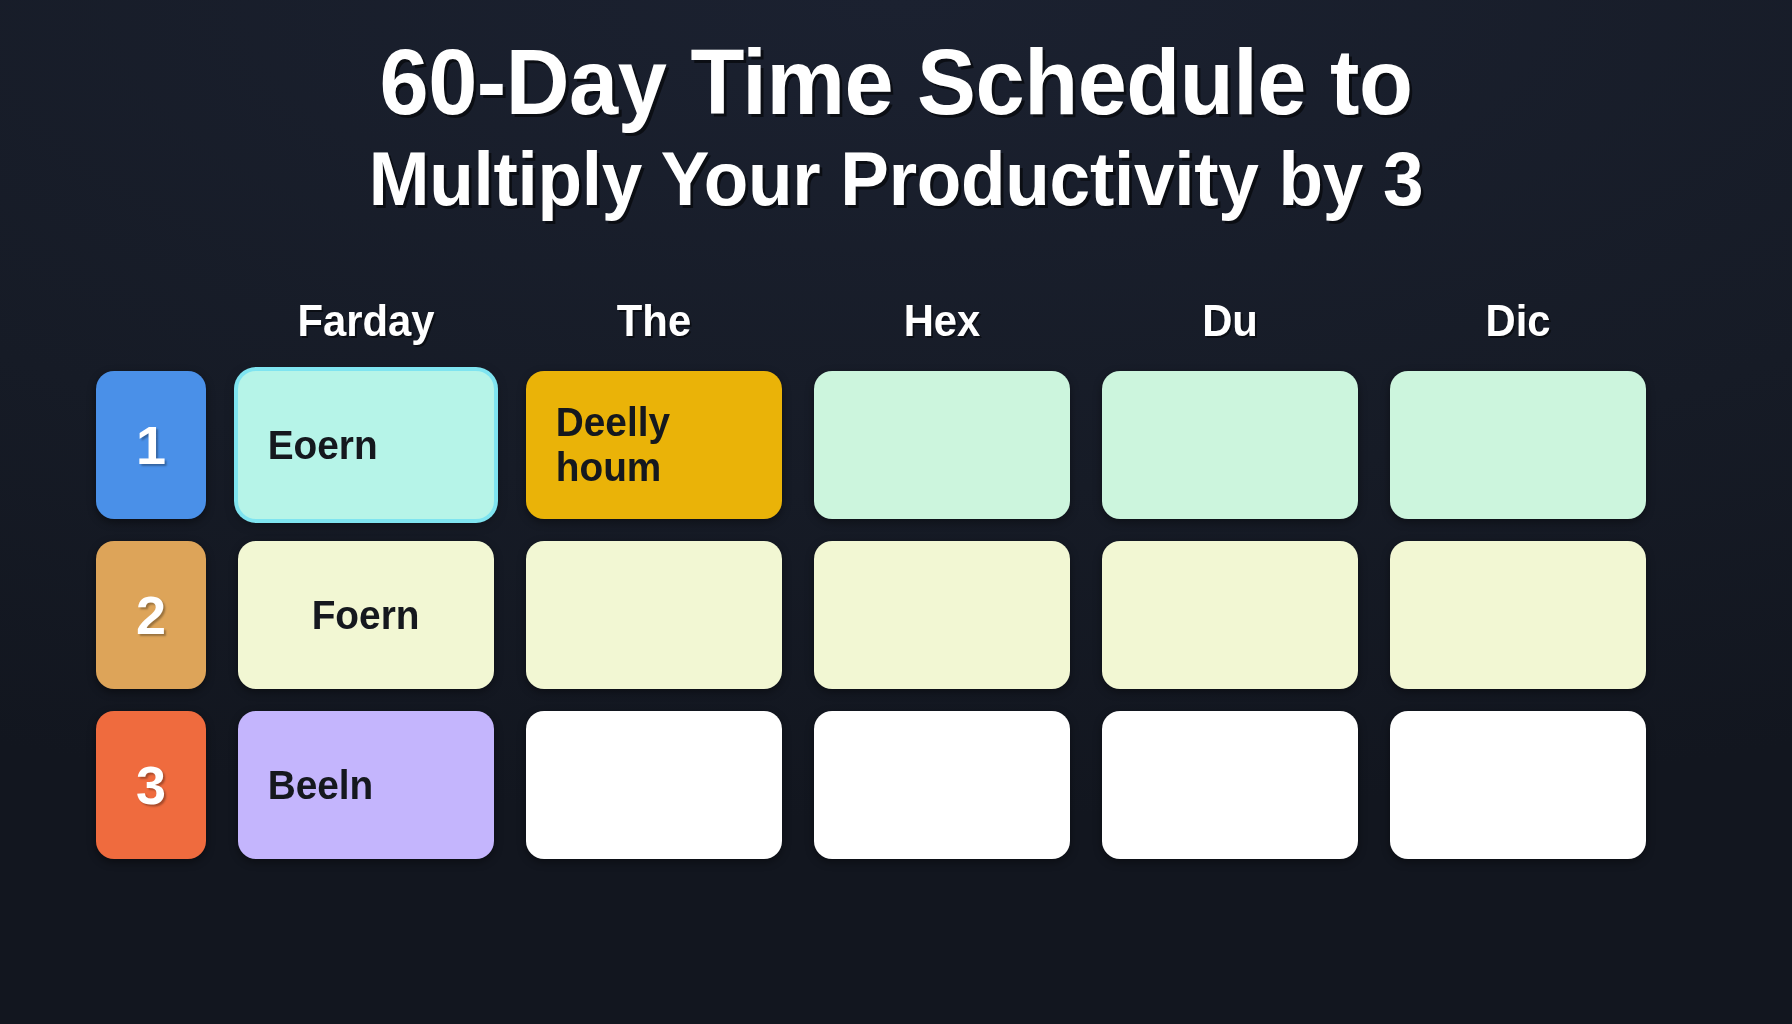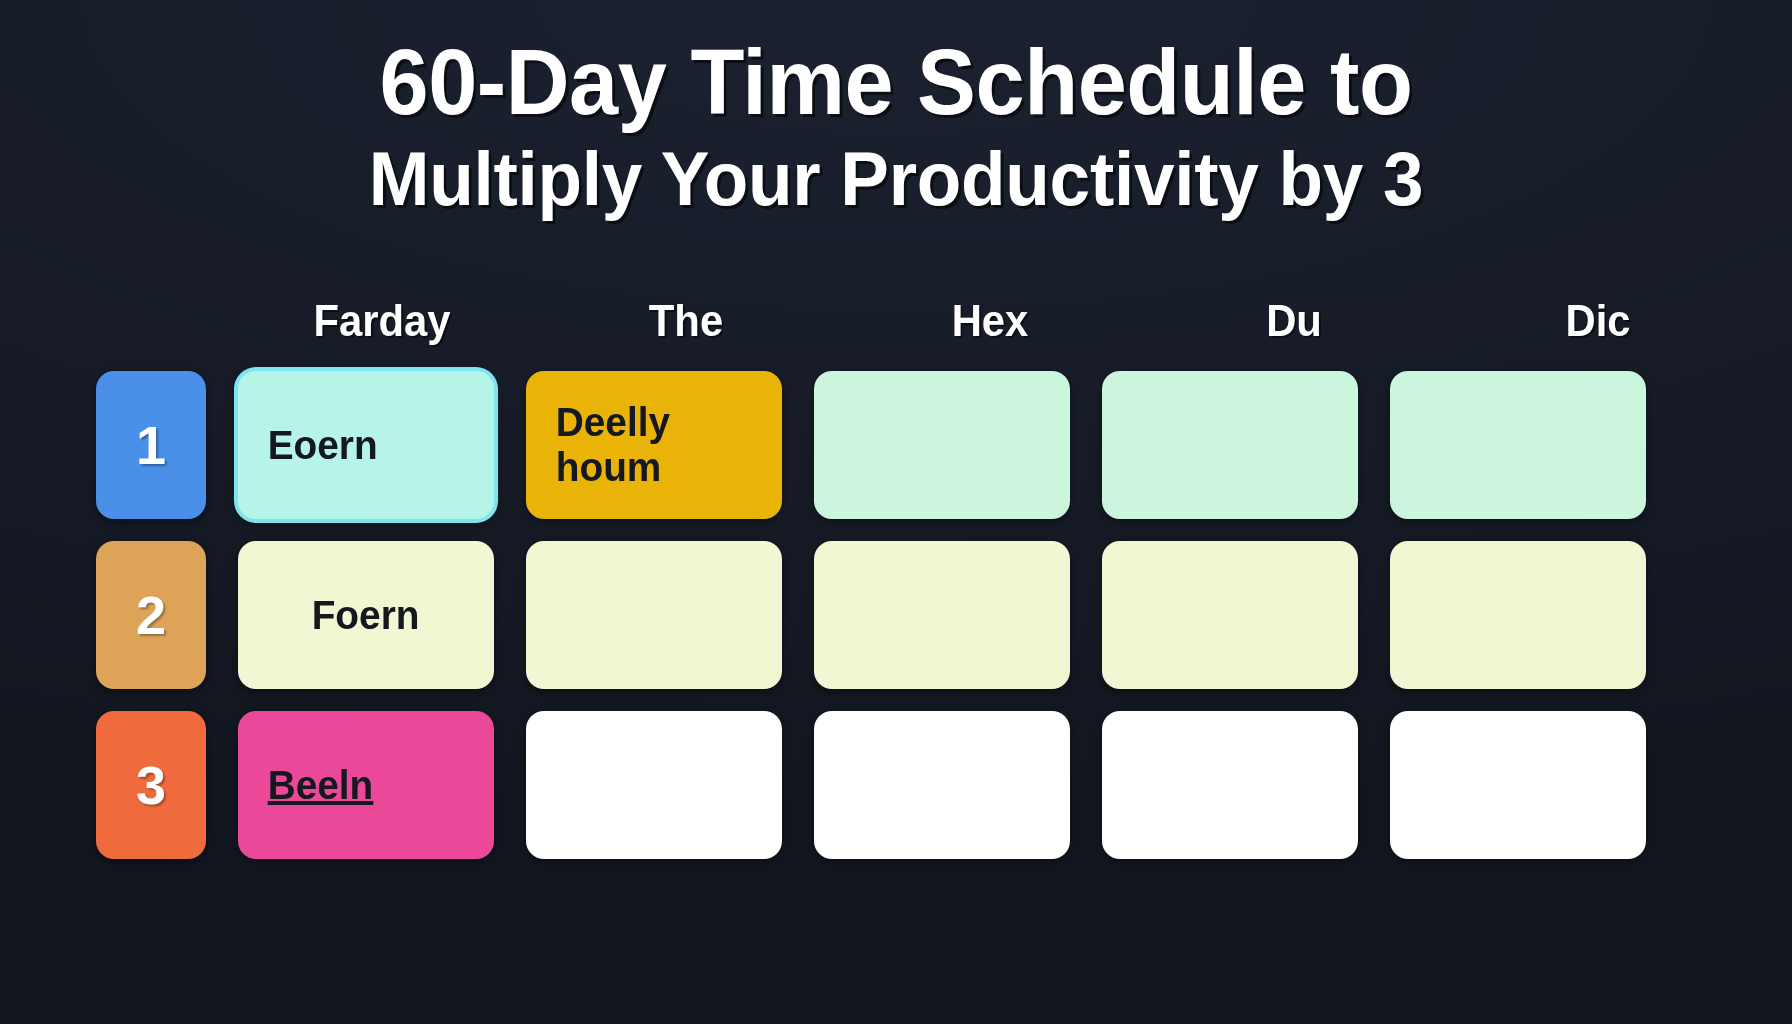--- a/index.html
+++ b/index.html
@@ -56,21 +56,21 @@
   .grid-wrap {
     position: absolute;
     left: 96px;
     top: 283px;
     width: 1608px;
   }
 
   .header-row {
     display: grid;
     grid-template-columns: 110px 256px 256px 256px 256px 256px;
-    column-gap: 48px;
+    column-gap: 32px;
     align-items: end;
     height: 62px;
   }
 
   .corner-spacer { }
 
   .col-header {
     text-align: center;
     font-size: 44px;
     font-weight: 700;
@@ -183,21 +183,21 @@
         <div class="cell" style="background: rgb(242, 247, 211);">
           <span class="cell-text"></span>
         </div>
         <div class="cell" style="background: rgb(242, 247, 211);">
           <span class="cell-text"></span>
         </div>
       </div>
 
       <div class="grid-row">
         <div class="row-badge" style="background: rgb(239, 107, 62);">3</div>
-        <div class="cell" style="background: #ec4899; text-decoration: underline;">
+        <div class="cell" style="background: #c4b5fd;">
           <span class="cell-text">Beeln</span>
         </div>
         <div class="cell" style="background: rgb(255, 255, 255);">
           <span class="cell-text"></span>
         </div>
         <div class="cell" style="background: rgb(255, 255, 255);">
           <span class="cell-text"></span>
         </div>
         <div class="cell" style="background: rgb(255, 255, 255);">
           <span class="cell-text"></span>

